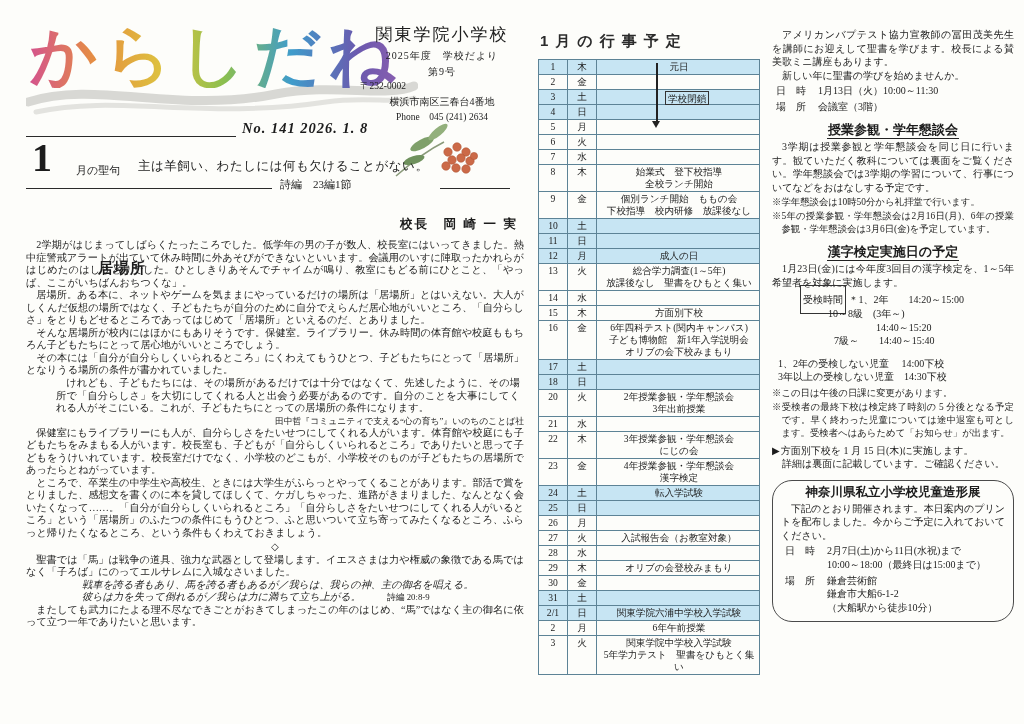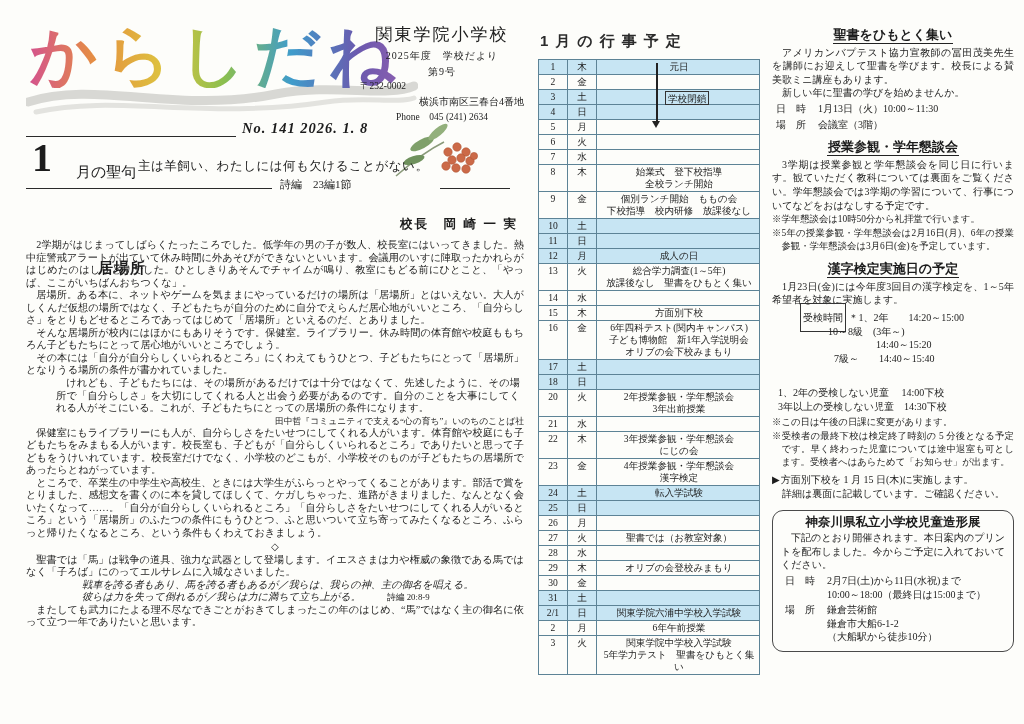--- a/index.html
+++ b/index.html
@@ -21,27 +21,27 @@
     font-family:"Liberation Sans","DejaVu Sans",sans-serif;
     font-weight:bold;font-size:66px;letter-spacing:7px;line-height:1;
     color:#cf6a3f;
     background:linear-gradient(90deg,#d4548c 0%,#e6913f 18%,#ddc43f 36%,#8bbf4f 52%,#3f9ccb 70%,#6b59ae 88%,#8b5fb0 100%);
     -webkit-background-clip:text;background-clip:text;-webkit-text-fill-color:transparent;
   }
   .schoolinfo{position:absolute;right:0;top:6px;width:164px;text-align:center;line-height:1.55;}
   .si-school{font-size:17px;letter-spacing:2px;}
   .si-line{font-size:10px;letter-spacing:1px;}
   .si-left{text-align:left;font-size:9.5px;}
-  .si-addr{text-align:right;font-size:10px;}
+  .si-addr{text-align:center;font-size:10px;}
   .si-phone{font-size:9.5px;}
   .rule1{position:absolute;left:0;top:120px;width:210px;border-top:1.5px solid #2a2a2a;}
   .issue-no{position:absolute;left:216px;top:104px;font-style:italic;font-weight:bold;font-size:14.5px;letter-spacing:1px;}
   .berry{position:absolute;left:356px;top:98px;}
   .big1{position:absolute;left:6px;top:122px;font-size:40px;line-height:1;font-weight:bold;}
-  .seiku-label{position:absolute;left:50px;top:147px;font-size:15px;font-family:Liberation Serif, serif;}
+  .seiku-label{position:absolute;left:50px;top:147px;font-size:11px;font-family:Liberation Serif, serif;}
   .seiku-quote{position:absolute;left:112px;top:142px;font-size:12.5px;letter-spacing:0.5px;}
   .rule2{position:absolute;left:0;top:172px;width:246px;border-top:1.5px solid #2a2a2a;}
   .seiku-src{position:absolute;left:254px;top:161px;font-size:11px;}
   .rule3{position:absolute;left:414px;top:172px;width:70px;border-top:1.5px solid #2a2a2a;}
   
   .art-head{position:relative;height:22px;margin-bottom:3px;}
   .art-title{position:absolute;left:72px;top:0;font-family:"Liberation Sans","DejaVu Sans",sans-serif;font-weight:bold;font-size:15px;letter-spacing:1px;margin-top:45px;}
   .art-author{position:absolute;right:6px;top:2px;font-family:"Liberation Sans","DejaVu Sans",sans-serif;font-weight:bold;font-size:12.5px;letter-spacing:2px;}
   .art-body{font-size:10.2px;line-height:12.55px;text-align:justify;}
   .art-body p{margin:0;}
@@ -73,25 +73,25 @@
   .indent{text-indent:1em;}
   .dl{margin-top:2px;}
   .dl .lbl{margin-left:4px;margin-right:12px;}
   .note{font-size:9.4px;line-height:13px;padding-left:1em;text-indent:-1em;margin-top:1px !important;}
   .kt{margin-top:4px;margin-bottom:3px;}
   .boxed{border:1px solid #333;padding:8px 2px;margin-left:28px;}
   .kt-l2{margin-left:56px;}
   .kt-l3{margin-left:104px;}
   .kt-l4{margin-left:62px;}
   .kt-d{margin-left:6px;}
-  .kt-d1{margin-top:21px;}
+  .kt-d1{margin-top:9px;}
   .arrow-note{margin-top:4px !important;}
   .tri{margin-right:1px;}
   .arrow-note2{text-indent:1em;}
-  .zokei{border:1.3px solid #4a4a4a;border-radius:11px;padding:5px 8px 7px;margin-top:6px;}
+  .zokei{border:1.3px solid #4a4a4a;border-radius:20px;padding:5px 8px 7px;margin-top:6px;}
   .z-h{text-align:center;font-family:"Liberation Sans","DejaVu Sans",sans-serif;font-weight:bold;font-size:12.5px;margin-bottom:2px;}
   .z-ind{margin-left:46px;}
 </style>
 </head>
 <body>
 
 <div class="page">
 
   <div class="col-left">
     <div class="masthead">
@@ -316,21 +316,21 @@
             </tr>
             <tr>
               <td class="cd">26</td>
               <td class="cw">月</td>
               <td class="ce">&nbsp;</td>
             </tr>
             <tr>
               <td class="cd">27</td>
               <td class="cw">火</td>
               <td class="ce">
-                <div>聖書では（お教室対象）</div>
+                <div>入試報告会（お教室対象）</div>
               </td>
             </tr>
             <tr>
               <td class="cd">28</td>
               <td class="cw">水</td>
               <td class="ce">&nbsp;</td>
             </tr>
             <tr>
               <td class="cd">29</td>
               <td class="cw">木</td>
@@ -374,21 +374,20 @@
         </table>
       <div class="arrow-line"></div>
       <div class="arrow-head"></div>
       <div class="closure-box">学校閉鎖</div>
     </div>
   </div>
 
   <div class="col-right">
 
     <div class="sec">
-      <div class="sec-h"><span>聖書をひもとく集い</span></div>
       <p class="indent">アメリカンバプテスト協力宣教師の冨田茂美先生を講師にお迎えして聖書を学びます。校長による賛美歌ミニ講座もあります。</p>
       <p class="indent">新しい年に聖書の学びを始めませんか。</p>
       <div class="dl"><span class="lbl">日　時</span><span>1月13日（火）10:00～11:30</span></div>
       <div class="dl"><span class="lbl">場　所</span><span>会議室（3階）</span></div>
     </div>
 
     <div class="sec">
       <div class="sec-h"><span>授業参観・学年懇談会</span></div>
       <p class="indent">3学期は授業参観と学年懇談会を同じ日に行います。観ていただく教科については裏面をご覧ください。学年懇談会では3学期の学習について、行事についてなどをおはなしする予定です。</p>
       <p class="note">※学年懇談会は10時50分から礼拝堂で行います。</p>

